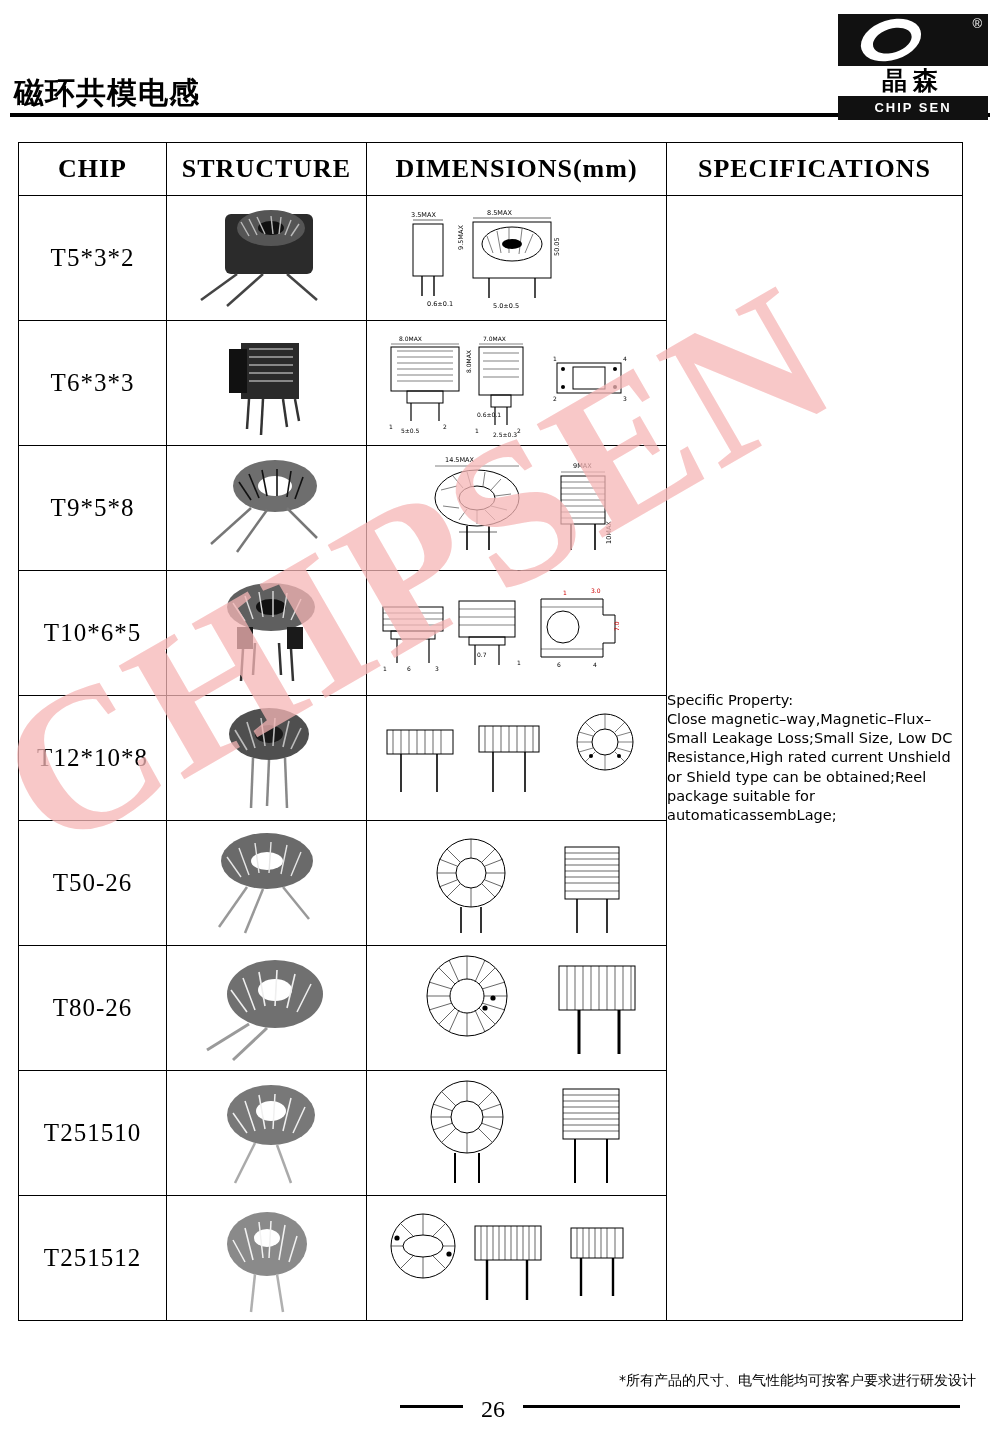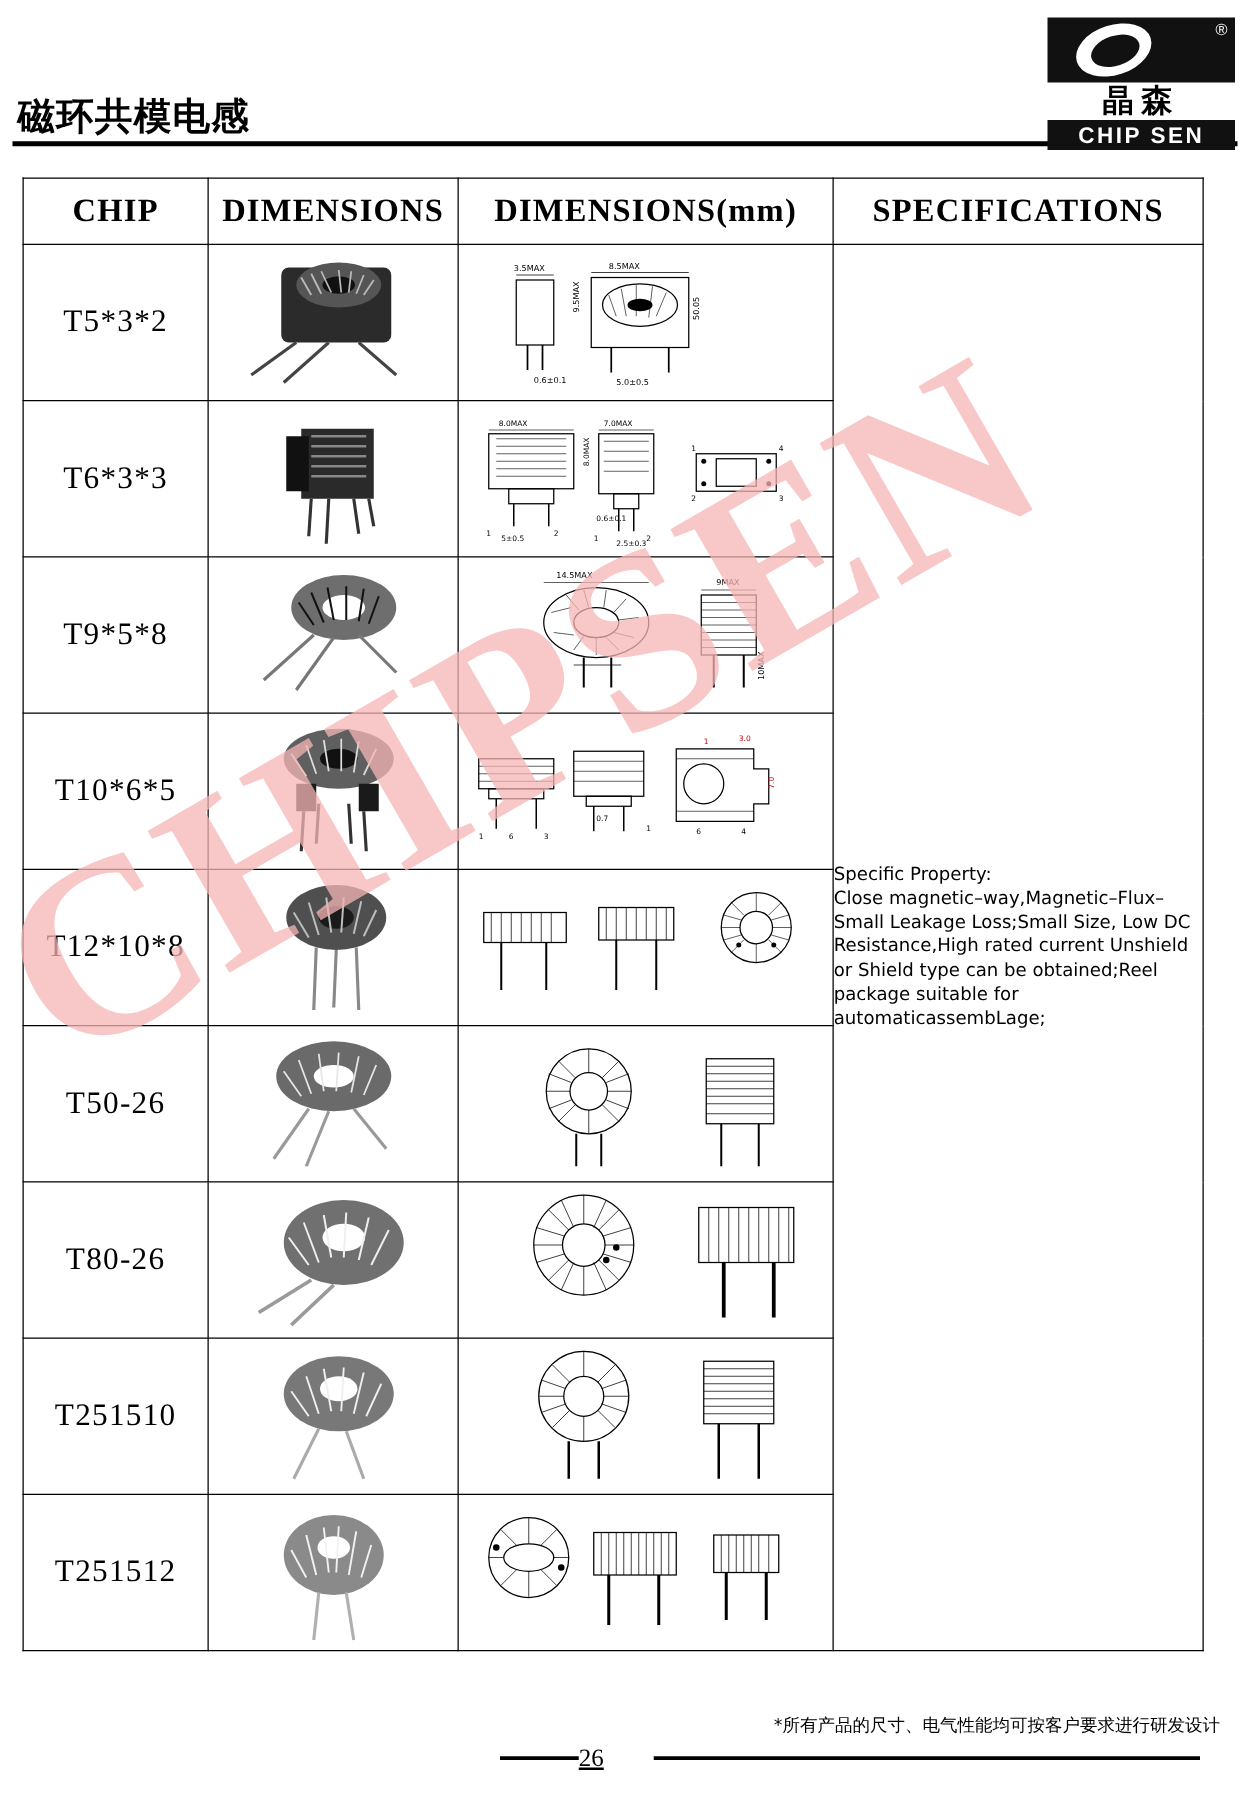--- a/index.html
+++ b/index.html
@@ -103,21 +103,21 @@
     line-height: 30px;
   }
   .logo-bottom {
     position: absolute;
     left: 0; top: 82px;
     width: 150px; height: 24px;
     background: #111;
     color: #fff;
     font-family: "Liberation Sans", sans-serif;
     font-weight: bold;
-    font-size: 18px;
+    font-size: 13px;
     letter-spacing: 2px;
     text-align: center;
     line-height: 24px;
   }
 
   
   .watermark {
     position: absolute;
     left: 40px;
     top: 430px;
@@ -208,23 +208,23 @@
     width: 560px;
     height: 3px;
     background: #000;
   }
   .page-number {
     position: absolute;
     left: 463px;
     top: 1396px;
     width: 60px;
     background: #fff;
+    text-align: center;
     font-family: "Liberation Serif", serif;
-    font-size: 20px;
-    text-decoration: underline;
+    font-size: 24px;
   }
 
   
   svg { display: block; }
 </style>
 </head>
 <body>
 
 <div class="page-header">
   <div class="header-title-zh">磁环共模电感</div>
@@ -245,21 +245,21 @@
 <table class="spec-table">
   <colgroup>
     <col class="col-type">
       <col class="col-struct">
       <col class="col-dim">
       <col class="col-spec">
   </colgroup>
   <thead>
     <tr>
       <th>CHIP</th>
-      <th>DIMENSIONS</th>
+      <th>STRUCTURE</th>
       <th>DIMENSIONS(mm)</th>
       <th>SPECIFICATIONS</th>
     </tr>
   </thead>
   <tbody>
 
     <tr class="row-body">
       <td class="type-cell">T5*3*2</td>
       <td>
         <div class="cellwrap">

